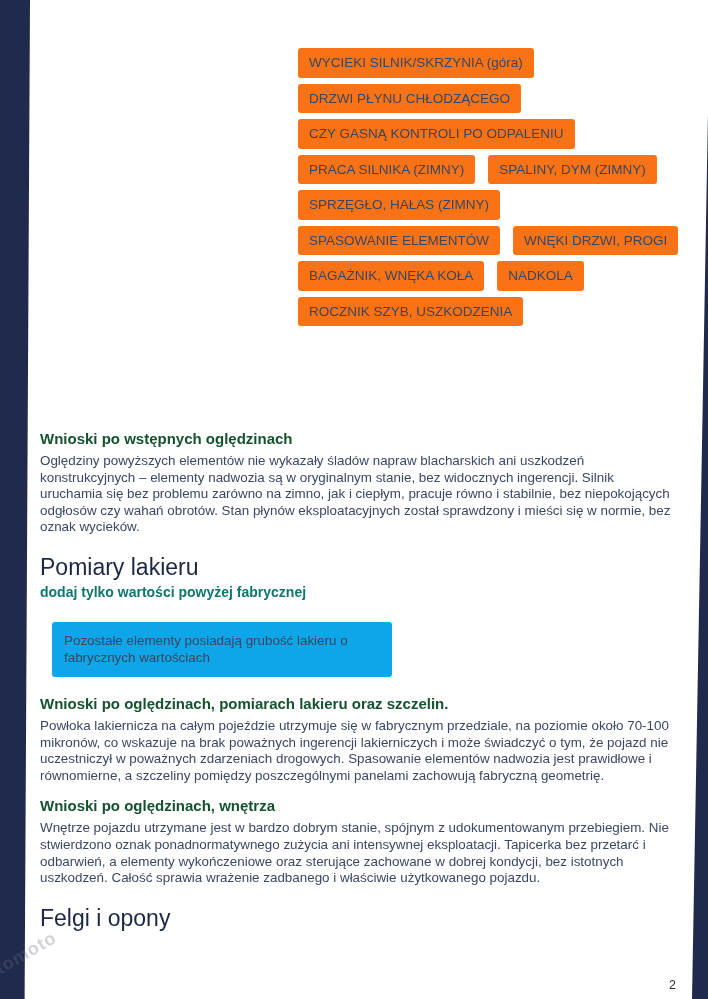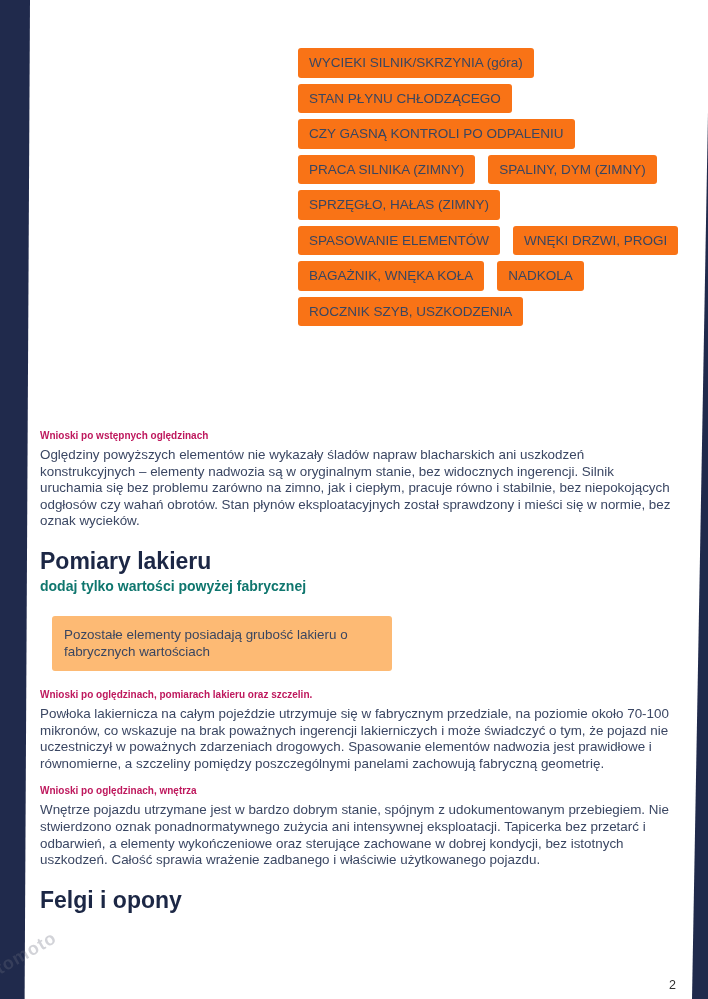--- a/index.html
+++ b/index.html
@@ -33,38 +33,38 @@
     padding:8px 11px;
     border-radius:3px;
     white-space:nowrap;
   }
   
   .content {
     position:absolute; left:40px; right:34px; top:430px;
     color:#3b4763;
   }
   .sec-heading {
-    font-size:10px; font-weight:bold; color:#be185d;
+    font-size:15px; font-weight:bold; color:#14532d;
     margin:0 0 6px 0;
   }
   .body-text {
     font-size:13.4px; line-height:1.24; margin:0;
     color:#3b4763;
   }
   .big-heading {
-    font-size:23px; font-weight:bold; color:#1c2745;
+    font-size:23px; font-weight:normal; color:#1c2745;
     margin:18px 0 3px 0;
   }
   .sub-heading {
     font-size:14px; color:#0f766e; margin:0 0 0 0; font-weight:bold;
   }
   .note-box {
     margin:22px 0 0 12px;
     width:316px;
-    background:#fdba74;
+    background:#0ea5e9;
     color:#3a4660;
     font-size:13.4px; line-height:1.3;
     padding:10px 12px;
     border-radius:3px;
   }
   .mt18 { margin-top:18px; }
   .mt13 { margin-top:13px; }
   .page-number {
     position:absolute; right:32px; bottom:7px;
     font-size:12.5px; color:#2f2f2f;
@@ -83,21 +83,21 @@
 <div class="page">
 
   <div class="edge-left"></div>
   <div class="edge-right"></div>
 
   <div class="pills">
     <div class="pill-row">
       <span class="pill">WYCIEKI SILNIK/SKRZYNIA (góra)</span>
     </div>
     <div class="pill-row">
-      <span class="pill">STAN PŁYNU CHŁODZĄCEGO</span>
+      <span class="pill">DRZWI PŁYNU CHŁODZĄCEGO</span>
     </div>
     <div class="pill-row">
       <span class="pill">CZY GASNĄ KONTROLI PO ODPALENIU</span>
     </div>
     <div class="pill-row">
       <span class="pill">PRACA SILNIKA (ZIMNY)</span>
       <span class="pill">SPALINY, DYM (ZIMNY)</span>
     </div>
     <div class="pill-row">
       <span class="pill">SPRZĘGŁO, HAŁAS (ZIMNY)</span>

